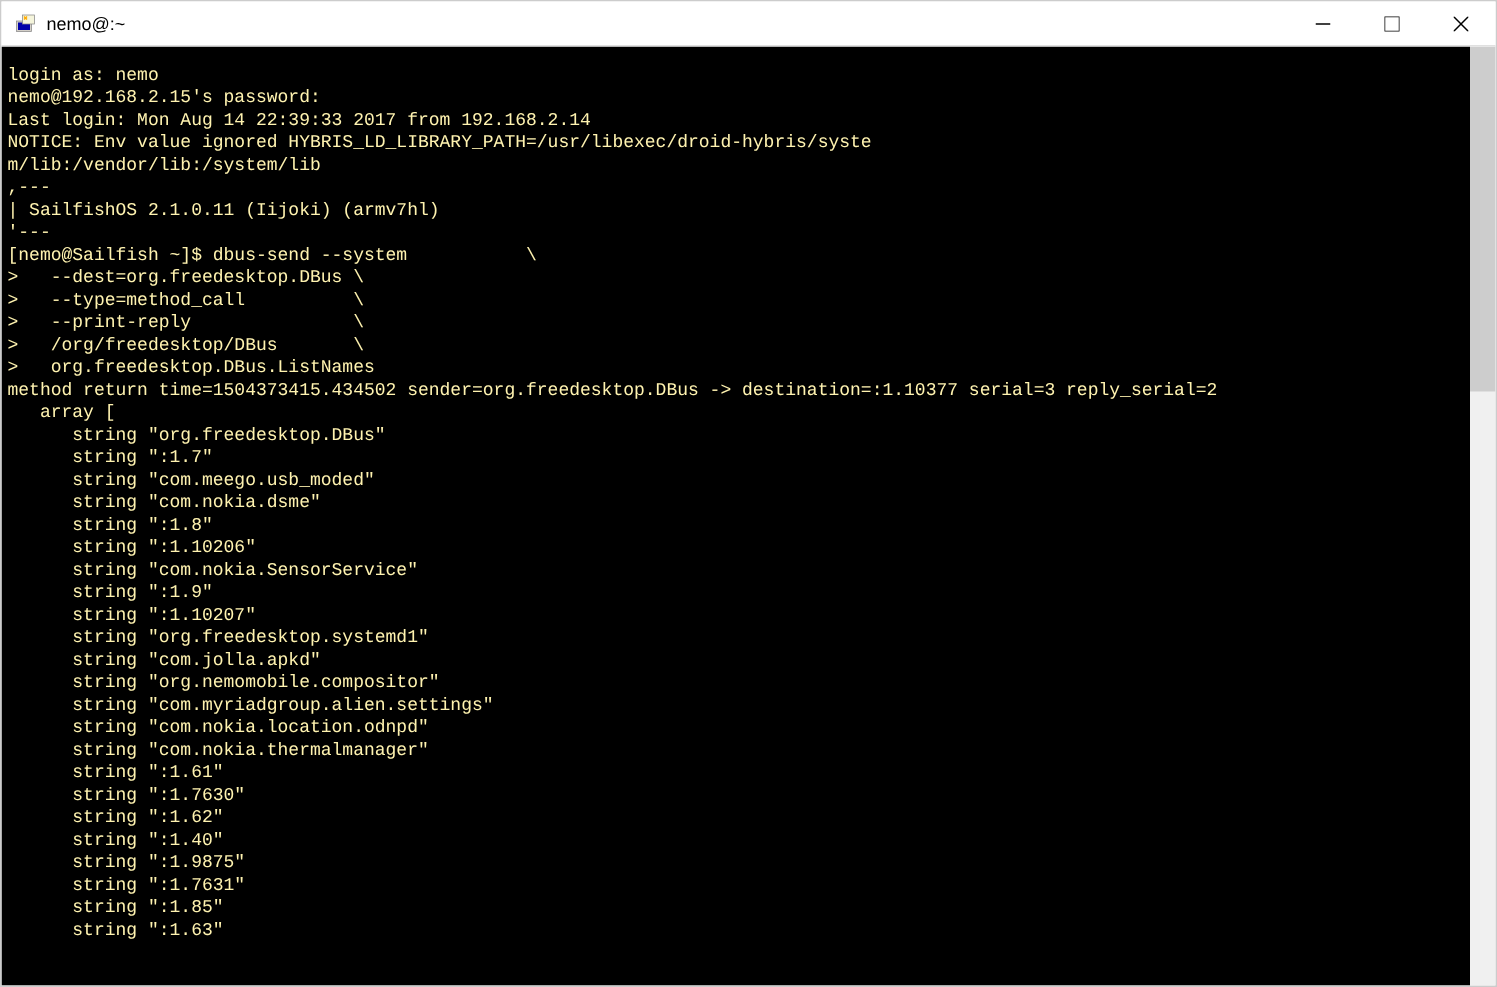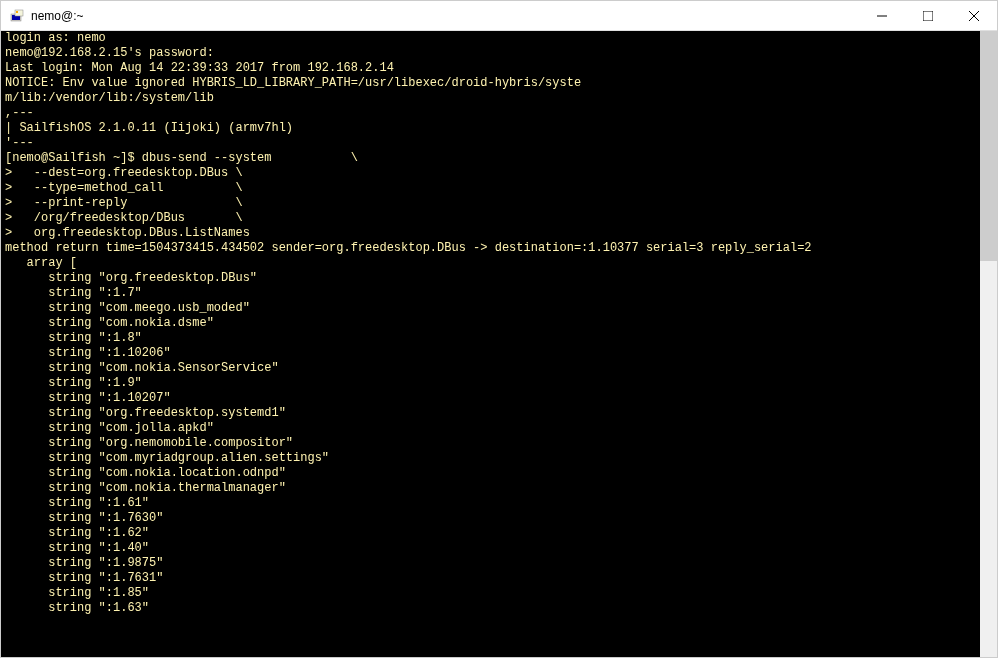--- a/index.html
+++ b/index.html
@@ -62,21 +62,21 @@
       display: flex;
       overflow: hidden;
     }
     .terminal {
       flex: 1;
       background: #000000;
       color: #fff3b0;
       font-family: "Consolas", "Courier New", monospace;
       font-size: 12px;
       line-height: 15px;
-      padding: 0 4px;
+      padding: 12px 4px;
       overflow: hidden;
       white-space: pre;
     }
     .scrollbar {
       width: 17px;
       background: #f0f0f0;
       position: relative;
     }
     .scrollbar-thumb {
       position: absolute;

